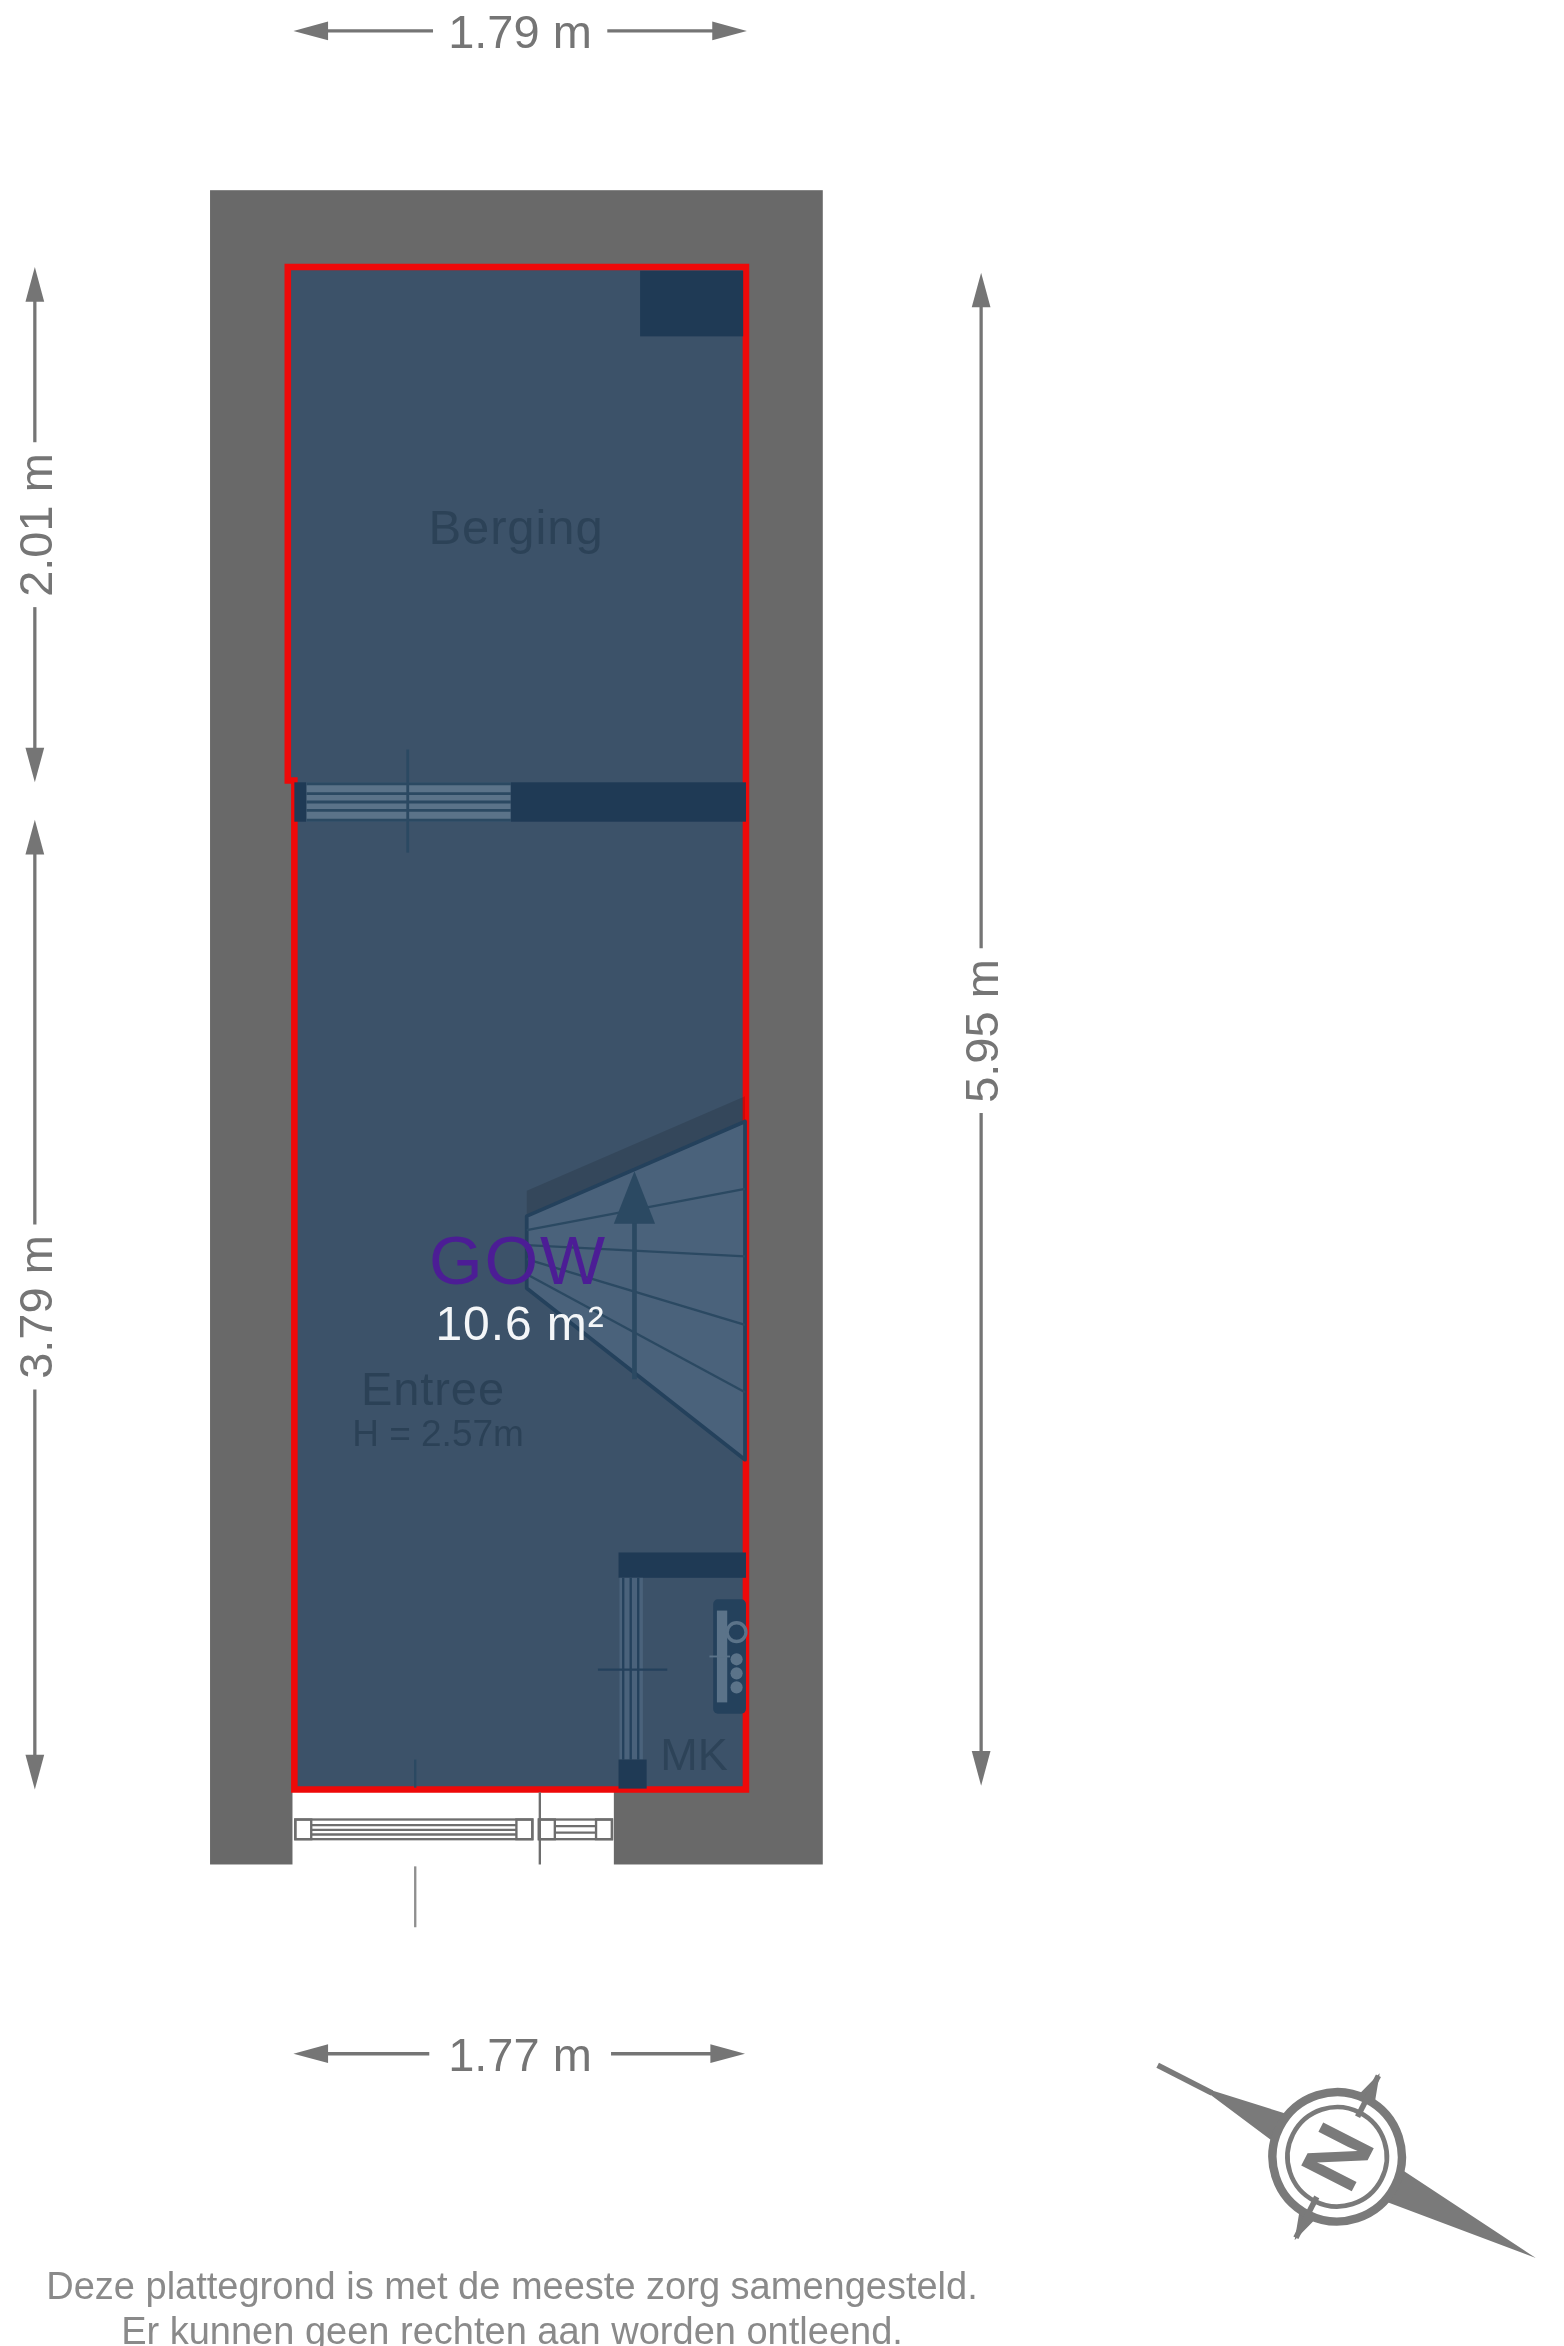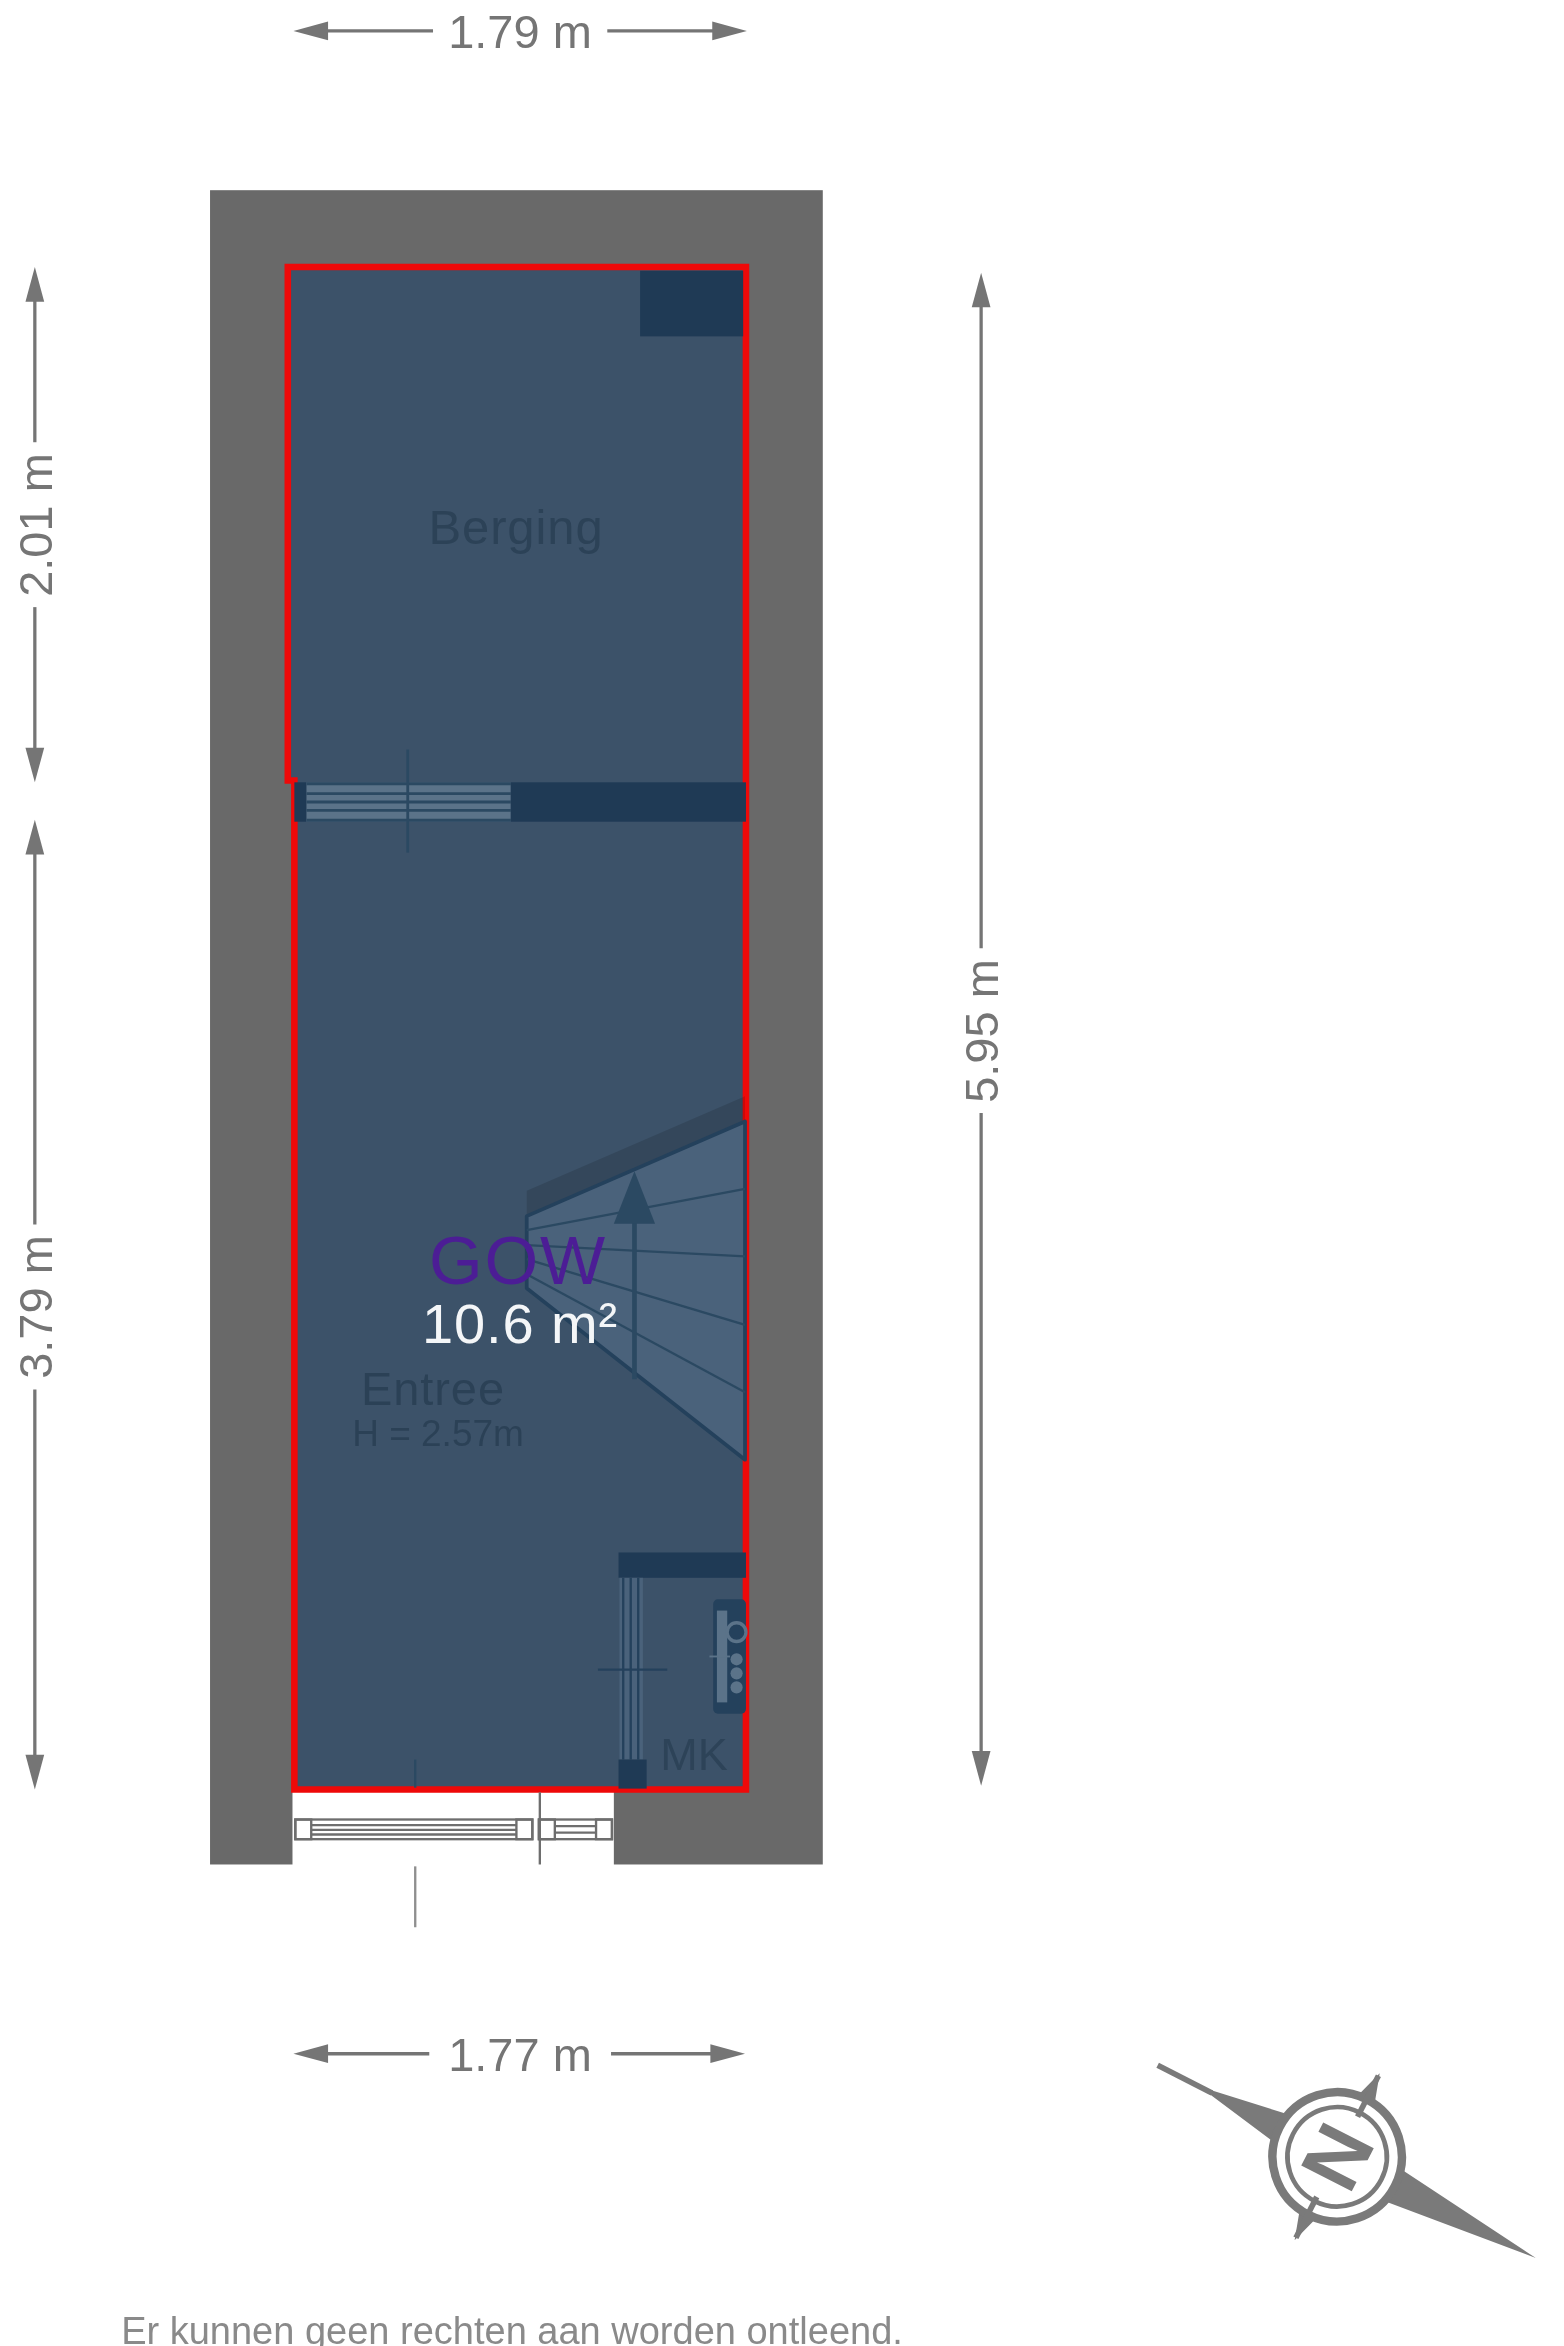--- a/index.html
+++ b/index.html
@@ -15,21 +15,21 @@
     position:absolute;
     transform:translate(-50%,-50%);
     white-space:nowrap;
     line-height:1;
   }
   .lbl.vert{transform:translate(-50%,-50%) rotate(-90deg);}
   .dim{color:#757575;font-size:47px;}
   .room{color:#2b4156;}
   .berging{font-size:49px;opacity:.92;letter-spacing:0.9px;}
   .gow-title{color:#4c1d95;font-size:69px;letter-spacing:1.9px;}
-  .gow-area{color:#f4f6f8;font-size:56px;letter-spacing:0.9px;}
+  .gow-area{color:#f4f6f8;font-size:48px;letter-spacing:0.9px;}
   .entree{font-size:47px;opacity:.95;letter-spacing:0.9px;}
   .hheight{font-size:37px;opacity:.95;}
   .mk{font-size:45px;opacity:.85;}
   .footer-line{
     position:absolute;
     transform:translateX(-50%);
     color:#8a8a8a;font-size:38px;line-height:1;white-space:nowrap;
   }
 </style>
 </head>
@@ -182,16 +182,17 @@
   <div class="lbl dim vert" style="left:981px;top:1031px;">5.95 m</div>
   <div class="lbl dim" style="left:520px;top:2054px;">1.77 m</div>
 
   <div class="lbl room berging" style="left:516px;top:527px;">Berging</div>
   <div class="lbl gow-title" style="left:518px;top:1260px;">GOW</div>
   <div class="lbl gow-area" style="left:520px;top:1324px;">10.6 m²</div>
   <div class="lbl room entree" style="left:433px;top:1388px;">Entree</div>
   <div class="lbl room hheight" style="left:438px;top:1433px;">H = 2.57m</div>
   <div class="lbl room mk" style="left:694px;top:1754px;">MK</div>
 
+  <div class="footer-line" style="left:512px;top:2267px;">Deze plattegrond is met de meeste zorg samengesteld.</div>
   <div class="footer-line" style="left:512px;top:2312px;">Er kunnen geen rechten aan worden ontleend.</div>
 
 </div>
 
 
 </body></html>

